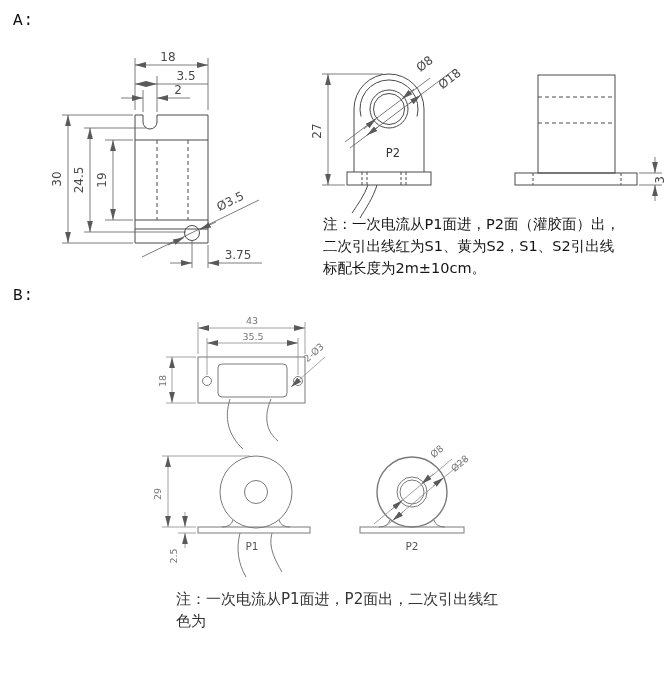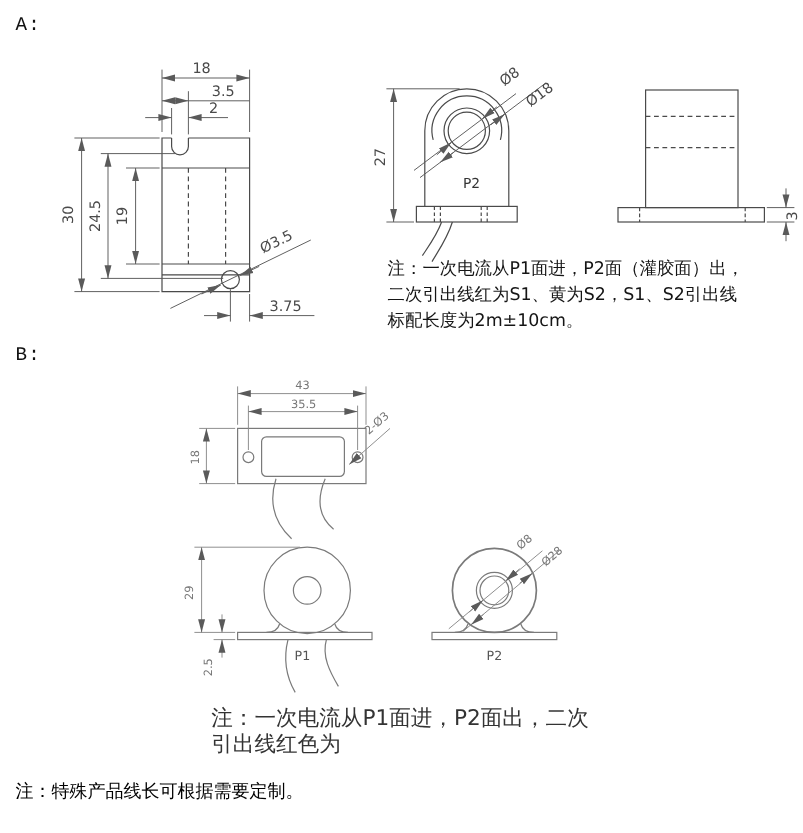--- a/index.html
+++ b/index.html
@@ -3,21 +3,21 @@
 <meta charset="utf-8">
 <style>
   html,body{margin:0;padding:0;background:#fff;}
   #page{position:relative;width:669px;height:694px;background:#fff;overflow:hidden;
         font-family:"DejaVu Sans",sans-serif;}
   .seclabel{position:absolute;font-family:"Liberation Mono","DejaVu Sans Mono",monospace;
             font-size:16px;color:#111;letter-spacing:1px;}
   #drawing{position:absolute;left:0;top:0;}
   .note{position:absolute;color:#151515;}
   #note-a{left:323px;top:213px;width:350px;font-size:14.5px;line-height:22px;}
-  #note-b{left:176px;top:588px;width:330px;font-size:18px;line-height:22px;color:#333;}
+  #note-b{left:176px;top:588px;width:330px;font-size:15px;line-height:22px;color:#333;}
   #footer-note{position:absolute;left:13px;top:650px;font-size:15px;color:#000;}
   
   .ln{stroke:#4a4a4a;stroke-width:1;fill:none;}
   .lnb{stroke:#7a7a7a;stroke-width:1;fill:none;}
   .thk{stroke-width:1.4;}
   .dash{stroke-dasharray:4 3;}
   .dsh2{stroke-dasharray:3 2;}
   .dim{stroke:#5a5a5a;stroke-width:.8;fill:none;}
   .dimb{stroke:#8a8a8a;stroke-width:.8;fill:none;}
   text{font-family:"DejaVu Sans",sans-serif;}
@@ -167,15 +167,14 @@
   <div class="note" id="note-a">
     <div>注：一次电流从P1面进，P2面（灌胶面）出，</div>
     <div>二次引出线红为S1、黄为S2，S1、S2引出线</div>
     <div>标配长度为2m±10cm。</div>
   </div>
 
   <div class="note" id="note-b">
     <div>注：一次电流从P1面进，P2面出，二次引出线红色为</div>
   </div>
 
-  <div id="footer-note">注：特殊产品线长可根据需要定制。</div>
 
 </div>
 
 </body></html>

